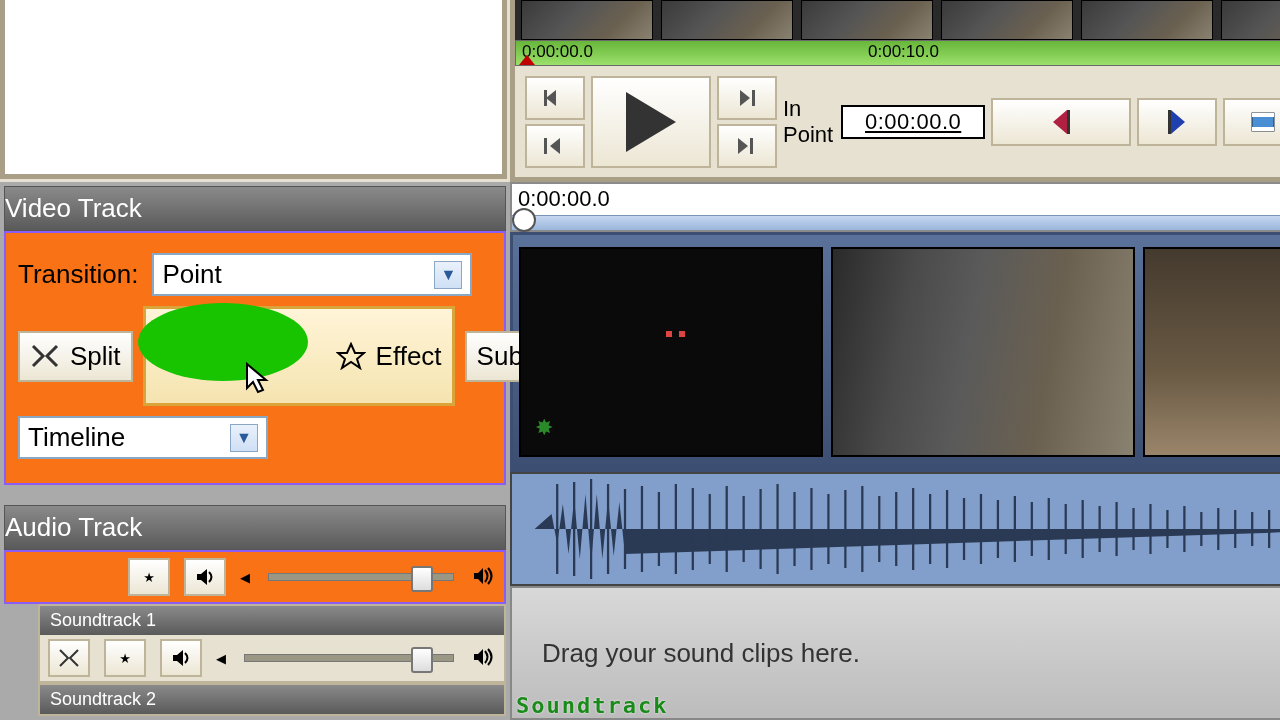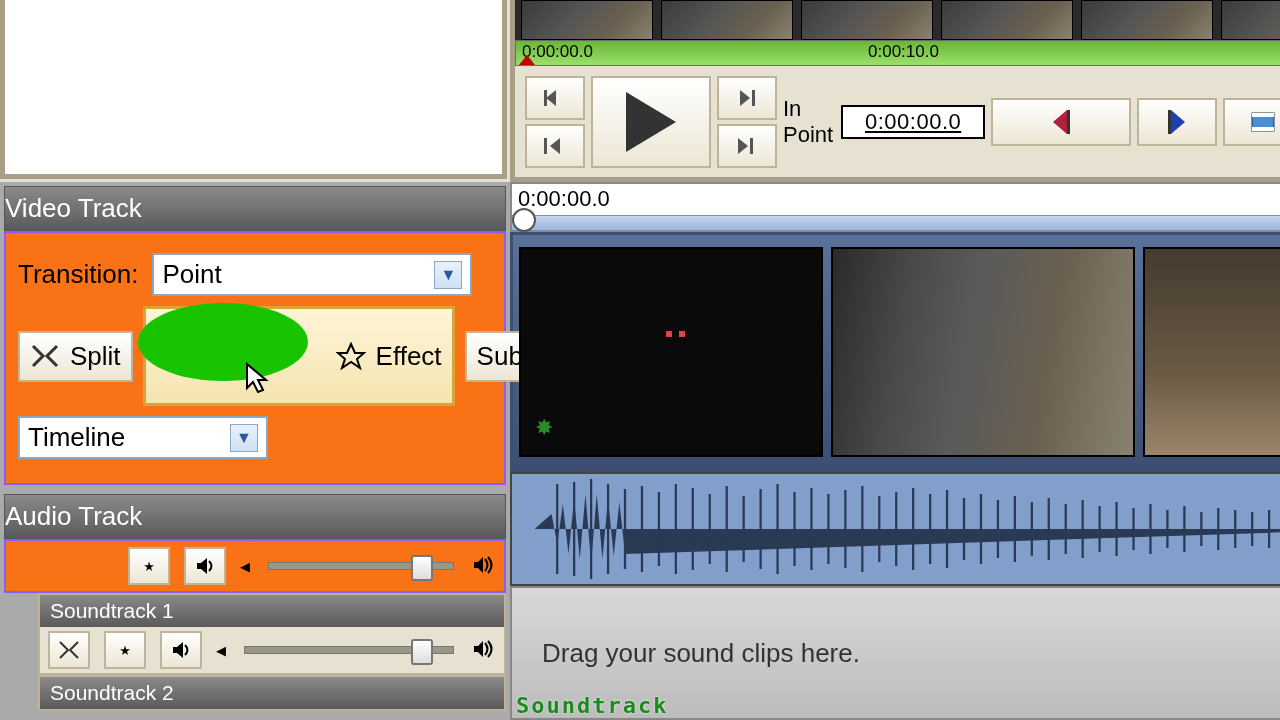--- a/index.html
+++ b/index.html
@@ -34,21 +34,21 @@
 .selarr{width:26px;height:26px;border:1px solid #8aa7c4;background:linear-gradient(#eaf1fb,#cfe0f5);display:flex;align-items:center;justify-content:center;color:#2a5a9a;font-size:16px}
 .btn{flex:1;display:flex;align-items:center;justify-content:center;gap:10px;border:2px solid #bdb49a;background:linear-gradient(#fff,#ece6d4);font-size:26px;color:#000;padding:8px 10px;position:relative}
 .btn.sel2{border:3px solid #d9a43a;background:linear-gradient(#fff4d8,#f5e4b0)}
 .greenblob{position:absolute;left:-18px;top:-14px;width:170px;height:78px;border-radius:50%;background:#18c400;z-index:0}
 .btn.sel2>*{position:relative;z-index:1}
 .audioctrl{display:flex;align-items:center;gap:14px;padding:4px 8px}
 .ib{width:38px;height:34px;border:2px solid #bdb49a;background:linear-gradient(#fff,#ece6d4);display:flex;align-items:center;justify-content:center;color:#000}
 .slider{flex:1;height:6px;background:#9b9785;border:1px solid #777;position:relative;margin:0 4px}
 .slider .h{position:absolute;right:20px;top:-8px;width:18px;height:22px;border:2px solid #777;border-radius:3px;background:linear-gradient(#fff,#ddd)}
 .trackitem{background:#e6e1d0;border:2px solid #bdb49a;margin-left:34px}
-.trackitem .thdr{background:linear-gradient(#8a8a8a,#5a5a5a);color:#fff;font-size:21px;padding:4px 10px}
+.trackitem .thdr{background:linear-gradient(#8a8a8a,#5a5a5a);color:#fff;font-size:18px;padding:4px 10px}
 .leftwrap{position:relative}
 
 .right{display:flex;flex-direction:column;background:#aaa}
 .truler{height:46px;background:#fff;border:2px solid #8a8a8a;position:relative;font-size:22px;color:#000}
 .truler .tick{position:absolute;top:2px}
 .truler .bar{position:absolute;bottom:0;left:0;right:0;height:14px;background:linear-gradient(#c5d6f0,#9ab6db);border-top:1px solid #7a94b8}
 .truler .ph{position:absolute;bottom:-2px;left:0;width:20px;height:20px;border:2px solid #555;border-radius:50%;background:#fff}
 .cliprow{flex:0 0 210px;display:flex;gap:8px;padding:12px 6px;background:linear-gradient(#5a719a,#3c4f72);border:3px solid #3c4f72;overflow:hidden}
 .clip{flex:0 0 300px;border:2px solid #000}
 .clip.c1{background:#0a0a0a;position:relative}
@@ -173,21 +173,21 @@
         </div>
       </div>
       <div class="row">
         <div class="sel" style="max-width:230px">
           <span>Timeline</span>
           <span class="selarr">▼</span>
         </div>
       </div>
     </div>
 
-    <div class="hdr" style="margin-top:9px">Audio Track</div>
+    <div class="hdr" style="margin-top:20px">Audio Track</div>
     <div class="panel audioctrl" style="padding:6px 8px">
       <span style="width:100px"></span>
       <div class="ib">★</div>
       <div class="ib">
           <svg width="20" height="18">
             <path d="M2 6 H6 L12 1 V17 L6 12 H2 Z" fill="#000"></path>
             <path d="M14 4 Q19 9 14 14" stroke="#000" fill="none" stroke-width="2"></path>
           </svg>
         </div>
       <span style="color:#000">◀</span>

